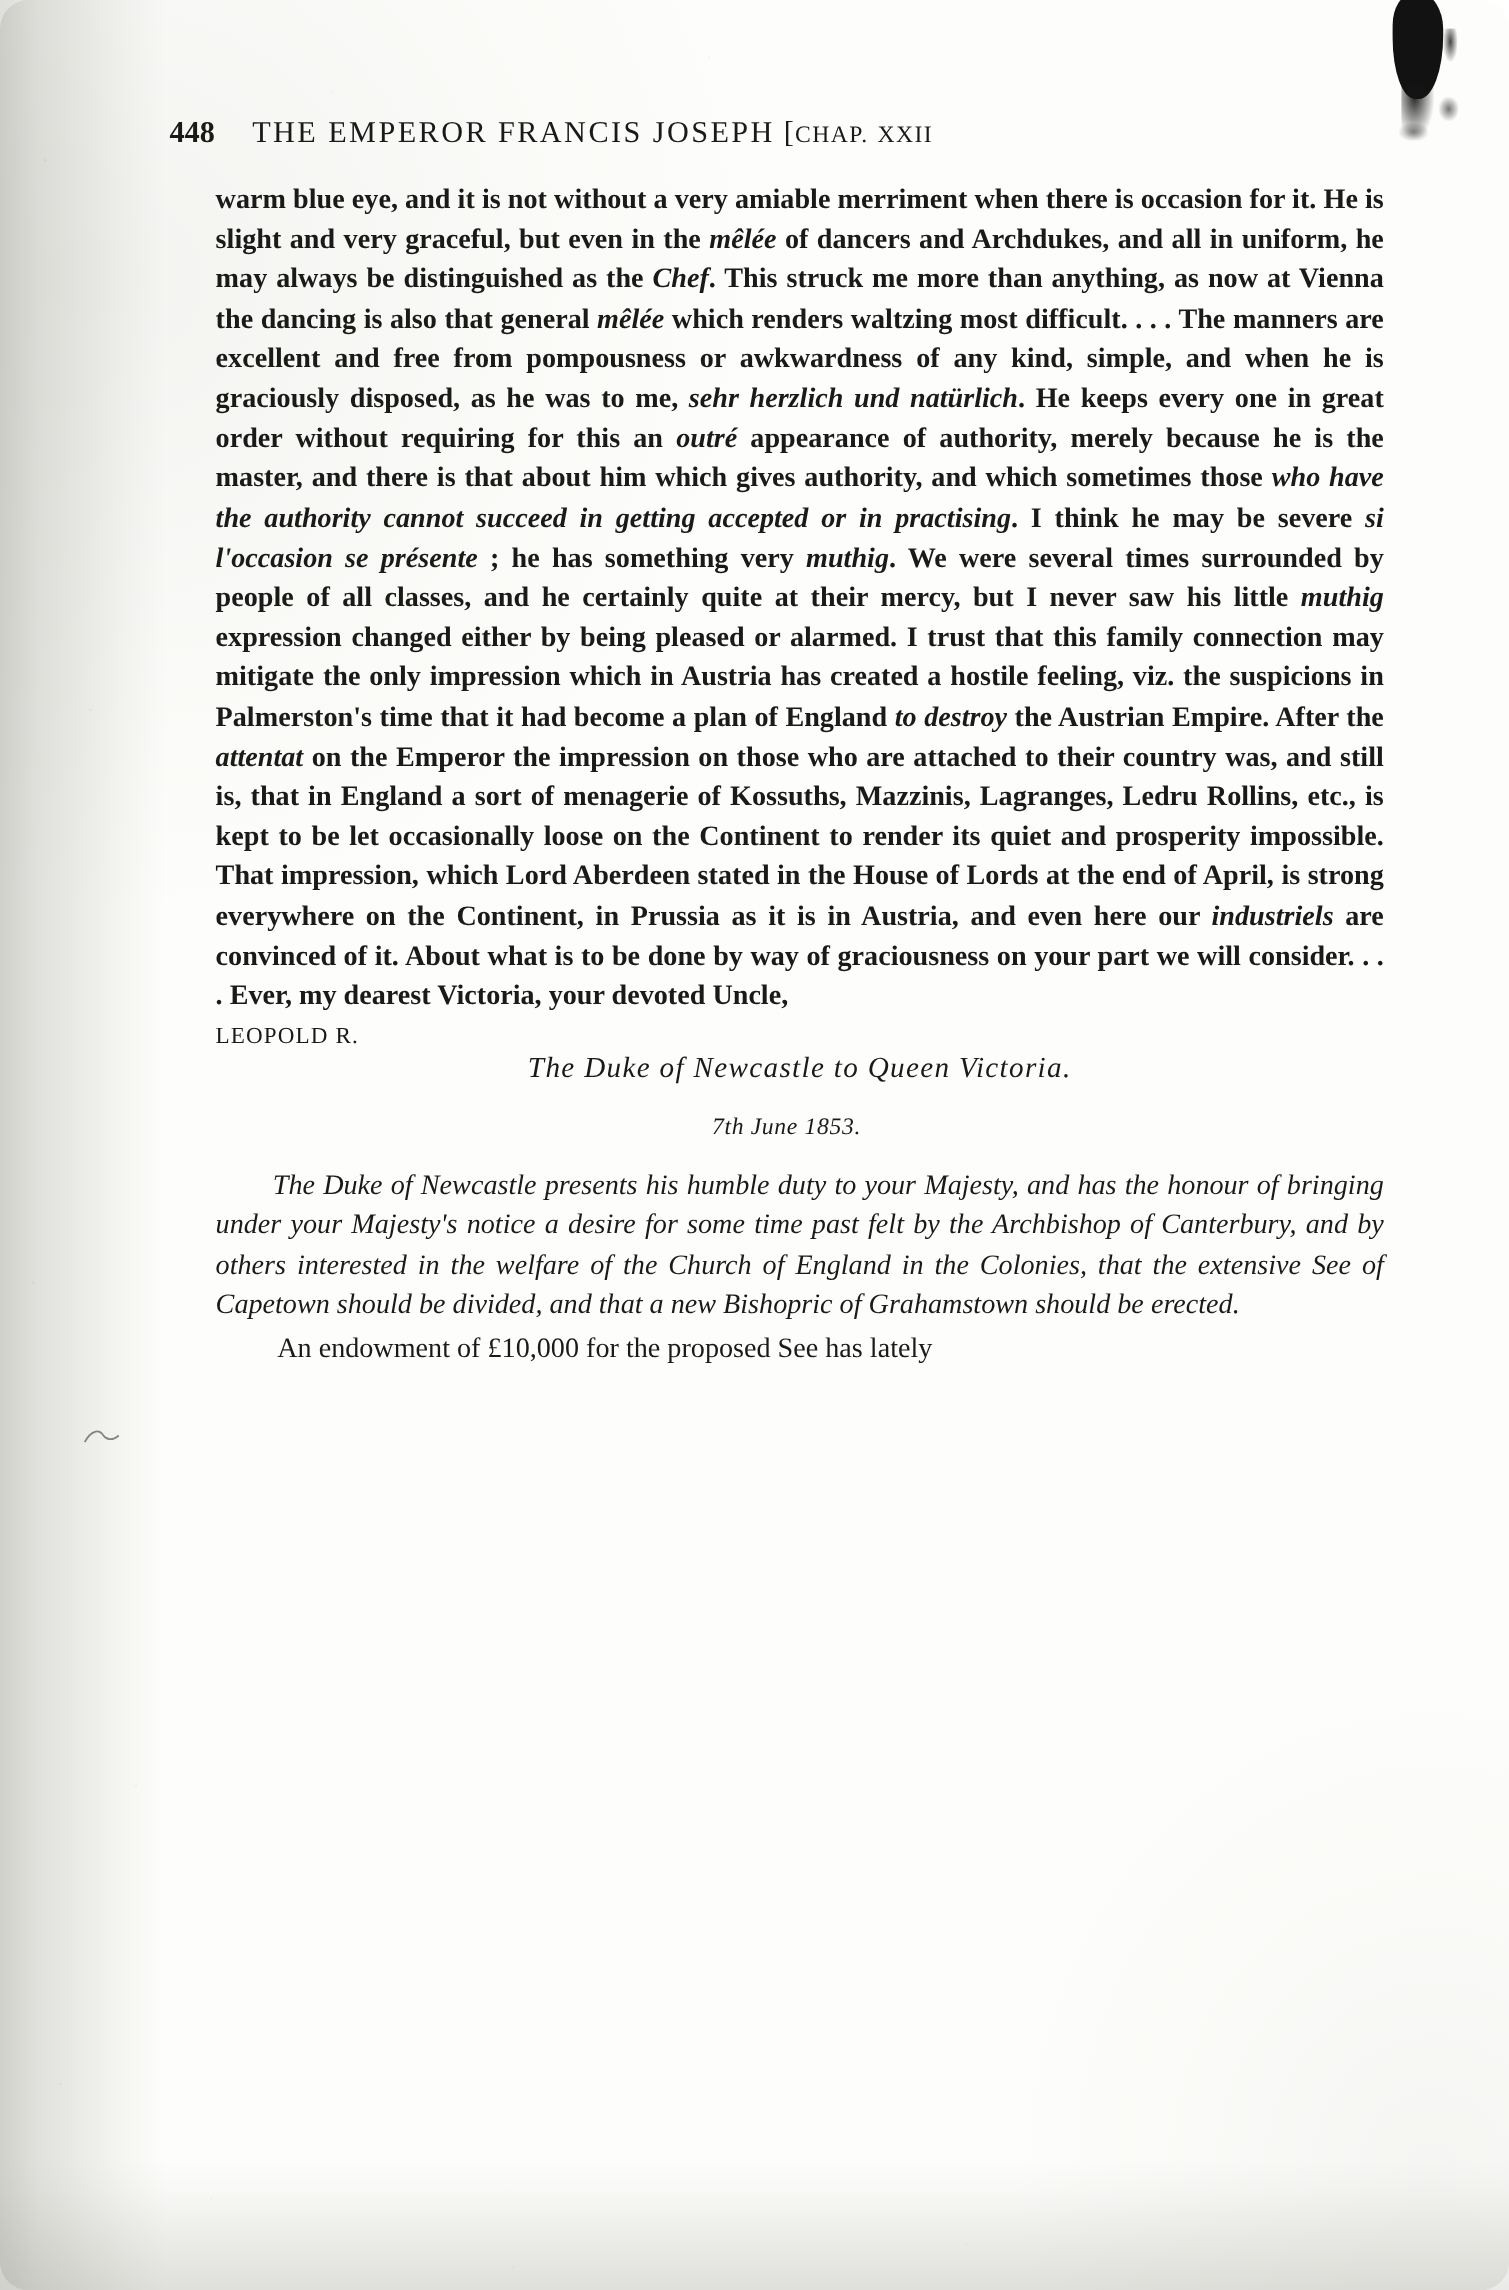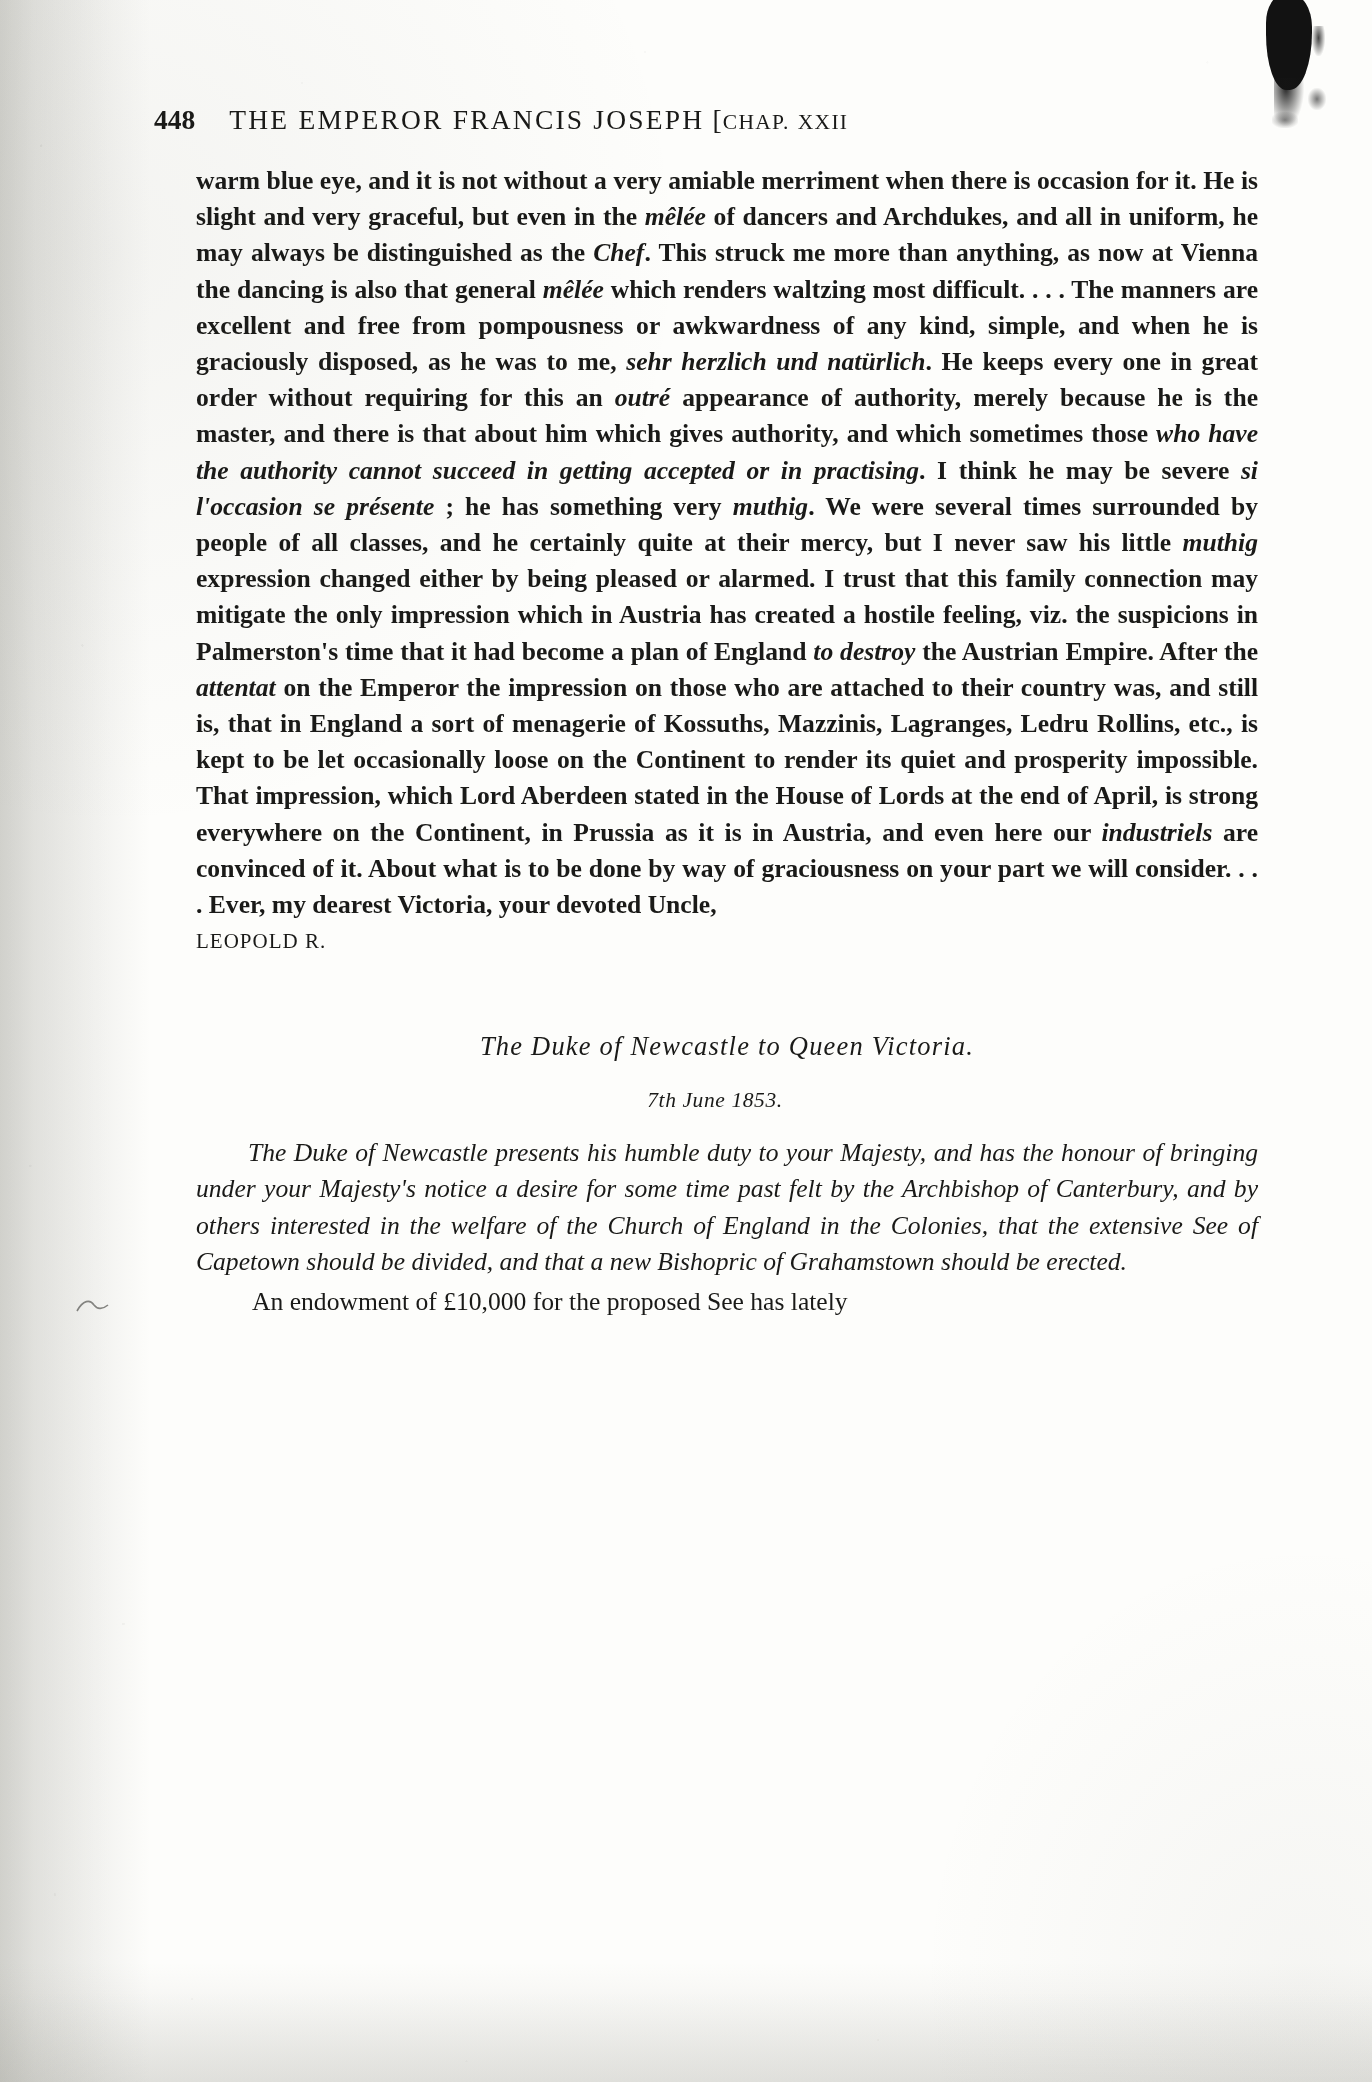--- a/index.html
+++ b/index.html
@@ -19,20 +19,21 @@
   
   .page {
     position: absolute;
     inset: 0;
     background:
       radial-gradient(ellipse 60% 40% at 8% 12%, rgba(120,120,110,0.07), rgba(255,255,255,0) 70%),
       radial-gradient(ellipse 40% 30% at 95% 95%, rgba(120,120,110,0.06), rgba(255,255,255,0) 70%),
       linear-gradient(90deg, rgba(170,170,160,0.22) 0px, rgba(200,200,192,0.10) 34px, rgba(255,255,255,0) 110px),
       linear-gradient(0deg, rgba(180,180,172,0.16) 0px, rgba(255,255,255,0) 90px),
       #fdfdfb;
+    border-radius: 26px;
   }
   
   .speckle {
     position: absolute;
     inset: 0;
     pointer-events: none;
     opacity: .5;
     background-image:
       radial-gradient(circle at 3% 7%, rgba(90,90,85,.15) 0 1.2px, transparent 1.4px),
       radial-gradient(circle at 6% 31%, rgba(90,90,85,.12) 0 1.1px, transparent 1.3px),
@@ -155,21 +156,20 @@
   .signature {
     margin-top: 2px;
     text-align: left;
     font-size: 25.6px;
     letter-spacing: .4px;
     padding-right: 42px;
   }
   .signature .smallcaps { font-size: 21px; letter-spacing: 1px; }
 
   .letter-heading {
-    margin-top: 76px;
     text-align: center;
     font-style: italic;
     font-size: 26.5px;
     letter-spacing: 1.2px;
   }
   .letter-date {
     margin-top: 26px;
     text-align: center;
     font-style: italic;
     font-size: 21.5px;

